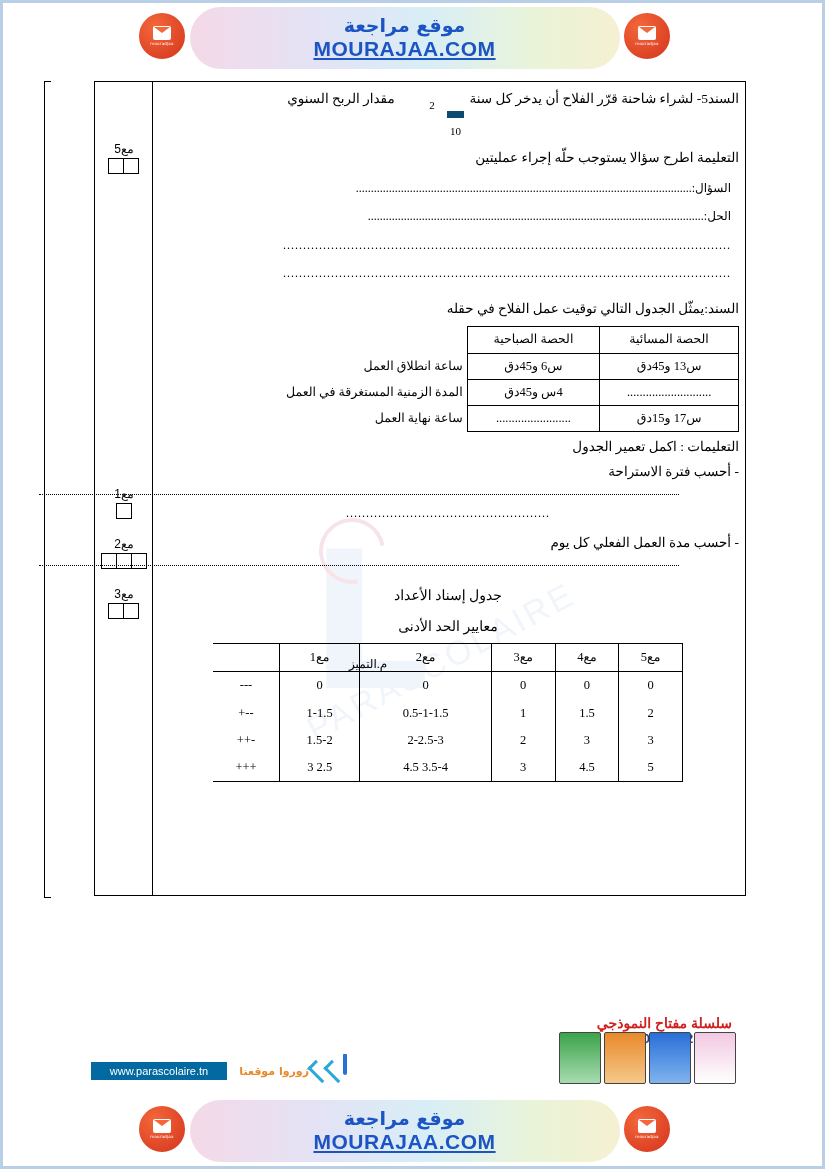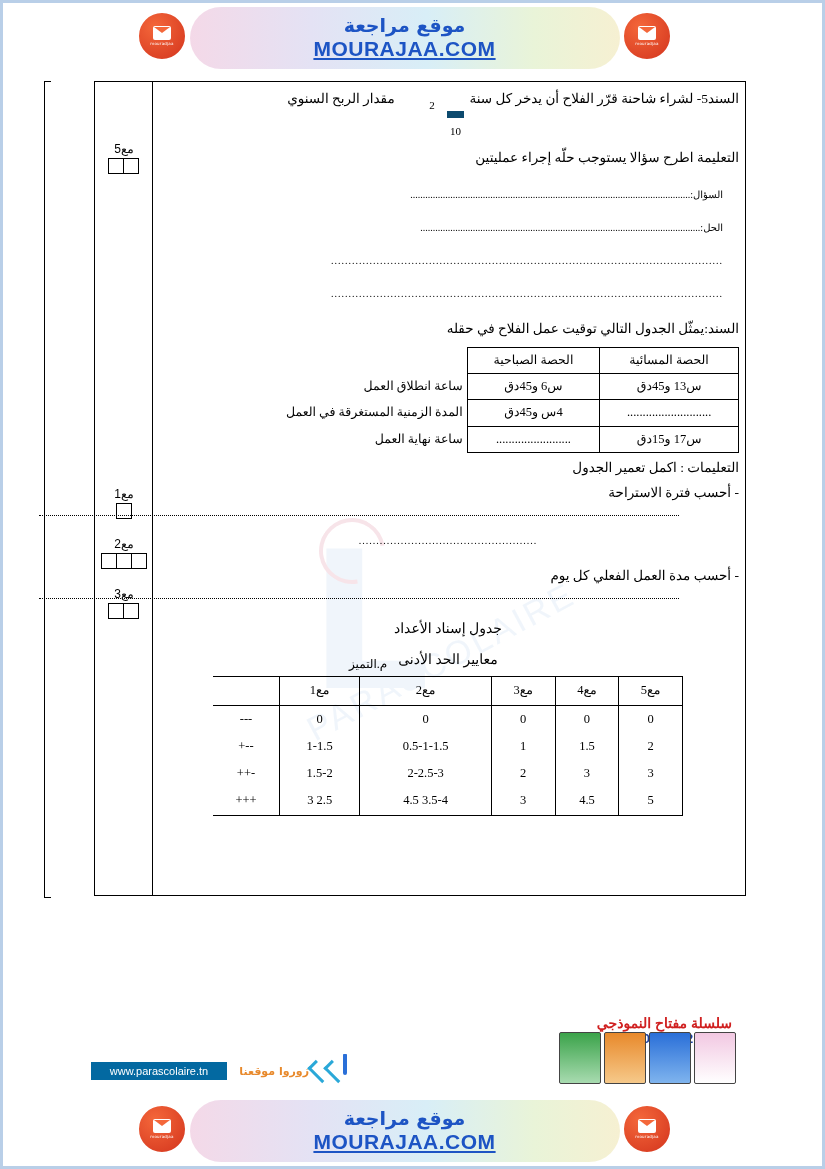--- a/index.html
+++ b/index.html
@@ -96,21 +96,21 @@
     font-size:13.5px;color:#000;line-height:1.7;
   }
   .para{margin:0 0 2px 0;}
   .frac{
     display:inline-flex;flex-direction:column;align-items:center;
     vertical-align:-6px;line-height:1;margin:0 2px;font-size:11px;
   }
   .frac .num{padding:0 3px;}
   .frac .den{border-top:7px solid #0c4a6e;padding:8px 3px;margin-left:47px;}
   .dots-line{
-    margin:16px;letter-spacing:1px;font-size:10px;
+    margin:8px;letter-spacing:1px;font-size:12px;
   }
   
   table.t1{
     border-collapse:collapse;width:540px;margin:6px 0 4px auto;
     direction:rtl;font-size:12.5px;
   }
   table.t1 td{
     border:1px solid #000;padding:2px 6px;text-align:center;height:20px;
   }
   table.t1 td.head{font-weight:normal;}

